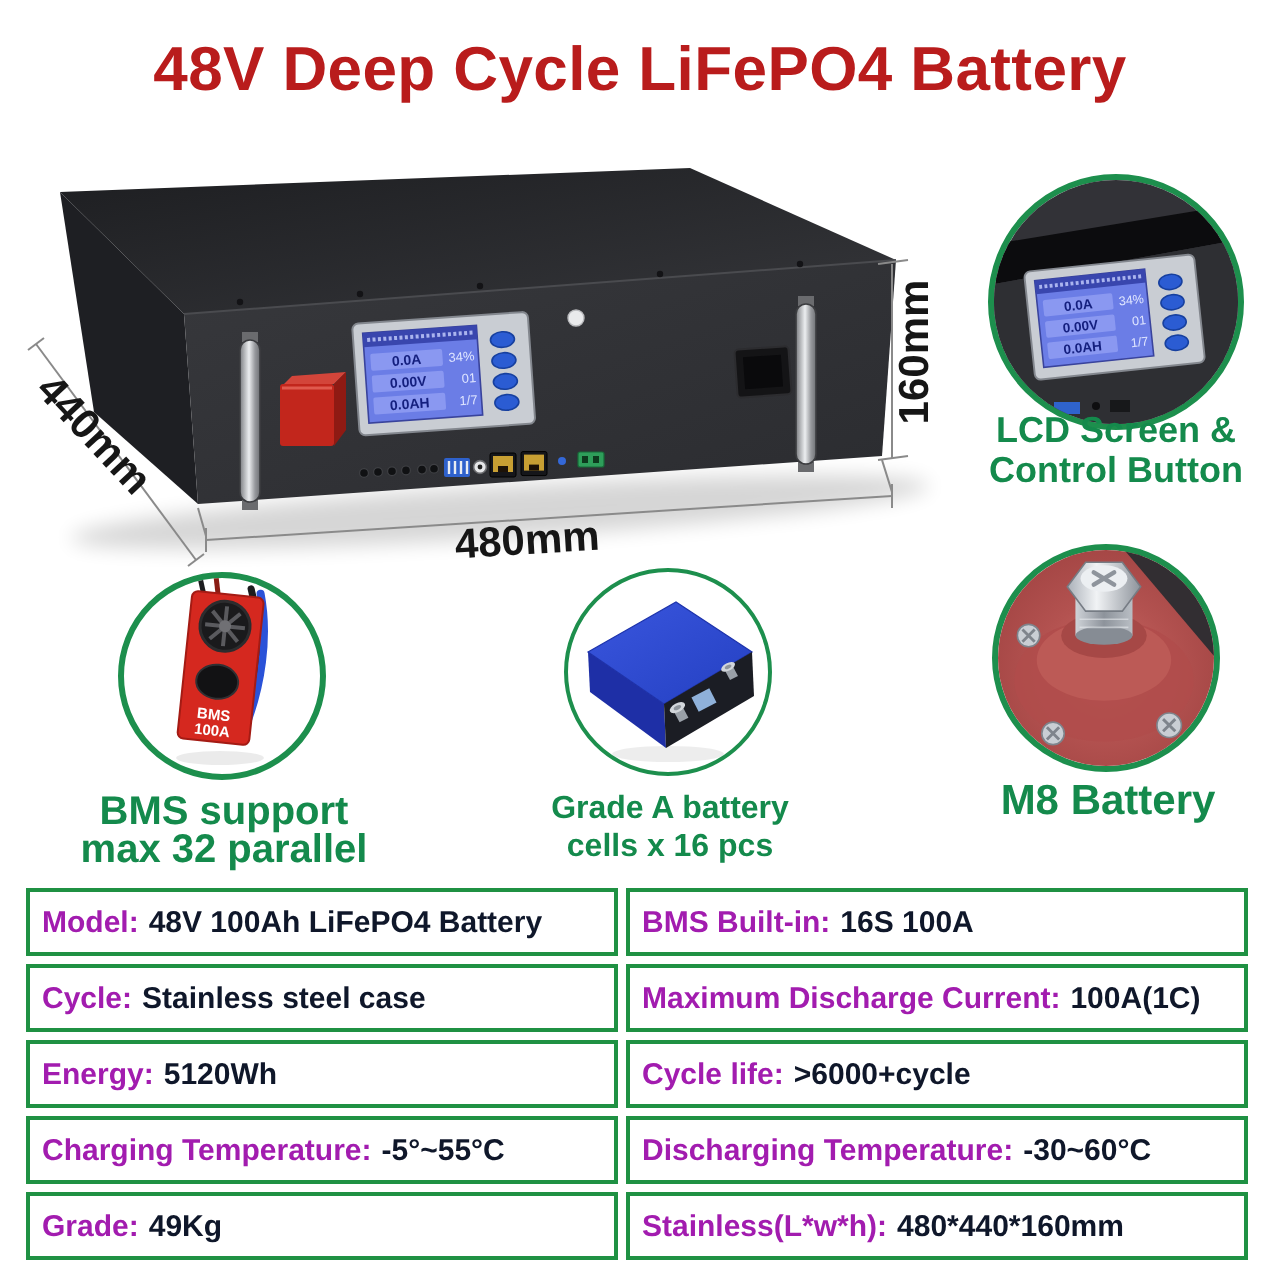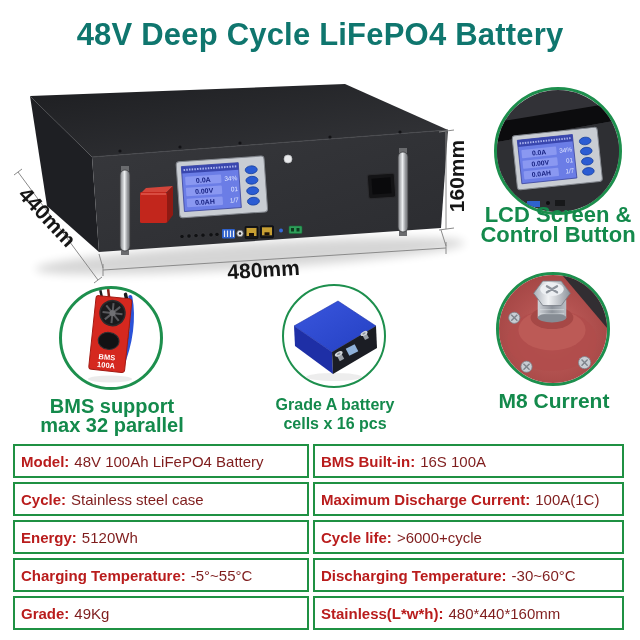--- a/index.html
+++ b/index.html
@@ -1,39 +1,39 @@
 <!DOCTYPE html>
 <html><head>
 <meta charset="utf-8">
 <style>
   html,body{margin:0;padding:0;background:#fff;}
   .stage{position:relative;width:640px;height:640px;background:#fff;overflow:hidden;
          font-family:"Liberation Sans",sans-serif;}
   .title{position:absolute;left:0;top:14px;width:640px;height:42px;line-height:42px;
-         text-align:center;font-size:31px;font-weight:700;color:#0f766e;letter-spacing:.2px;}
+         text-align:center;font-size:31px;font-weight:700;color:#b91c1c;letter-spacing:.2px;}
   .hero-svg{position:absolute;left:0;top:0;width:640px;height:640px;pointer-events:none;}
   svg text{font-family:"Liberation Sans",sans-serif;}
   .dim-text{font-size:21px;font-weight:700;fill:#161616;}
   .circle{position:absolute;border-radius:50%;overflow:hidden;background:#fff;box-sizing:content-box;}
   .circle svg{display:block;width:100%;height:100%;}
   .c-lcd{left:494px;top:87px;width:122px;height:122px;border:3px solid #1d8f4d;}
   .c-bms{left:59px;top:286px;width:98px;height:98px;border:3px solid #1d8f4d;}
   .c-cells{left:282px;top:284px;width:100px;height:100px;border:2px solid #1d8f4d;}
   .c-m8{left:496px;top:272px;width:108px;height:108px;border:3px solid #1d8f4d;}
   .callout-label{position:absolute;text-align:center;color:#148a4c;font-weight:700;}
-  .lbl-lcd{left:478px;top:205px;width:160px;font-size:22px;line-height:20px;}
+  .lbl-lcd{left:478px;top:205px;width:160px;font-size:18px;line-height:20px;}
   .lbl-bms{left:16px;top:397px;width:192px;font-size:20px;line-height:19px;}
   .lbl-cells{left:238px;top:395px;width:194px;font-size:16px;line-height:19px;}
   .lbl-m8{left:468px;top:390px;width:172px;font-size:21px;line-height:22px;}
   .spec-table{position:absolute;left:13px;top:444px;display:grid;
               grid-template-columns:296px 311px;grid-auto-rows:34px;gap:4px;}
   .cell{box-sizing:border-box;border:2px solid #1f9143;background:#fff;display:flex;
         align-items:center;padding:0 6px;white-space:nowrap;overflow:hidden;font-size:15px;}
-  .cell .lbl{color:#b91c1c;font-weight:700;margin-right:5px;}
-  .cell .val{color:#7f1d1d;font-weight:400;}
+  .cell .lbl{color:#a21caf;font-weight:700;margin-right:5px;}
+  .cell .val{color:#0f172a;font-weight:700;}
 </style>
 </head>
 <body>
 
 <div class="stage">
 
   <div class="title">48V Deep Cycle LiFePO4 Battery</div>
 
   <svg class="hero-svg" viewBox="0 0 640 640" xmlns="http://www.w3.org/2000/svg">
     <defs>
@@ -297,21 +297,21 @@
             <path d="M-3,-3 L3,3 M3,-3 L-3,3" stroke="#7e848c" stroke-width="1.4"></path>
           </g>
         <g transform="translate(84,86)">
             <circle r="6" fill="#c9ced4" stroke="#7e848c" stroke-width="0.8"></circle>
             <path d="M-3,-3 L3,3 M3,-3 L-3,3" stroke="#7e848c" stroke-width="1.4"></path>
           </g>
       </g>
     </svg>
   </div>
   <div class="callout-label lbl-m8">
-    <div>M8 Current</div>
+    <div>M8 Battery</div>
   </div>
 
   <div class="spec-table">
     <div class="cell">
       <span class="lbl">Model:</span>
       <span class="val">48V 100Ah LiFePO4 Battery</span>
     </div>
     <div class="cell">
       <span class="lbl">BMS Built-in:</span>
       <span class="val">16S 100A</span>

